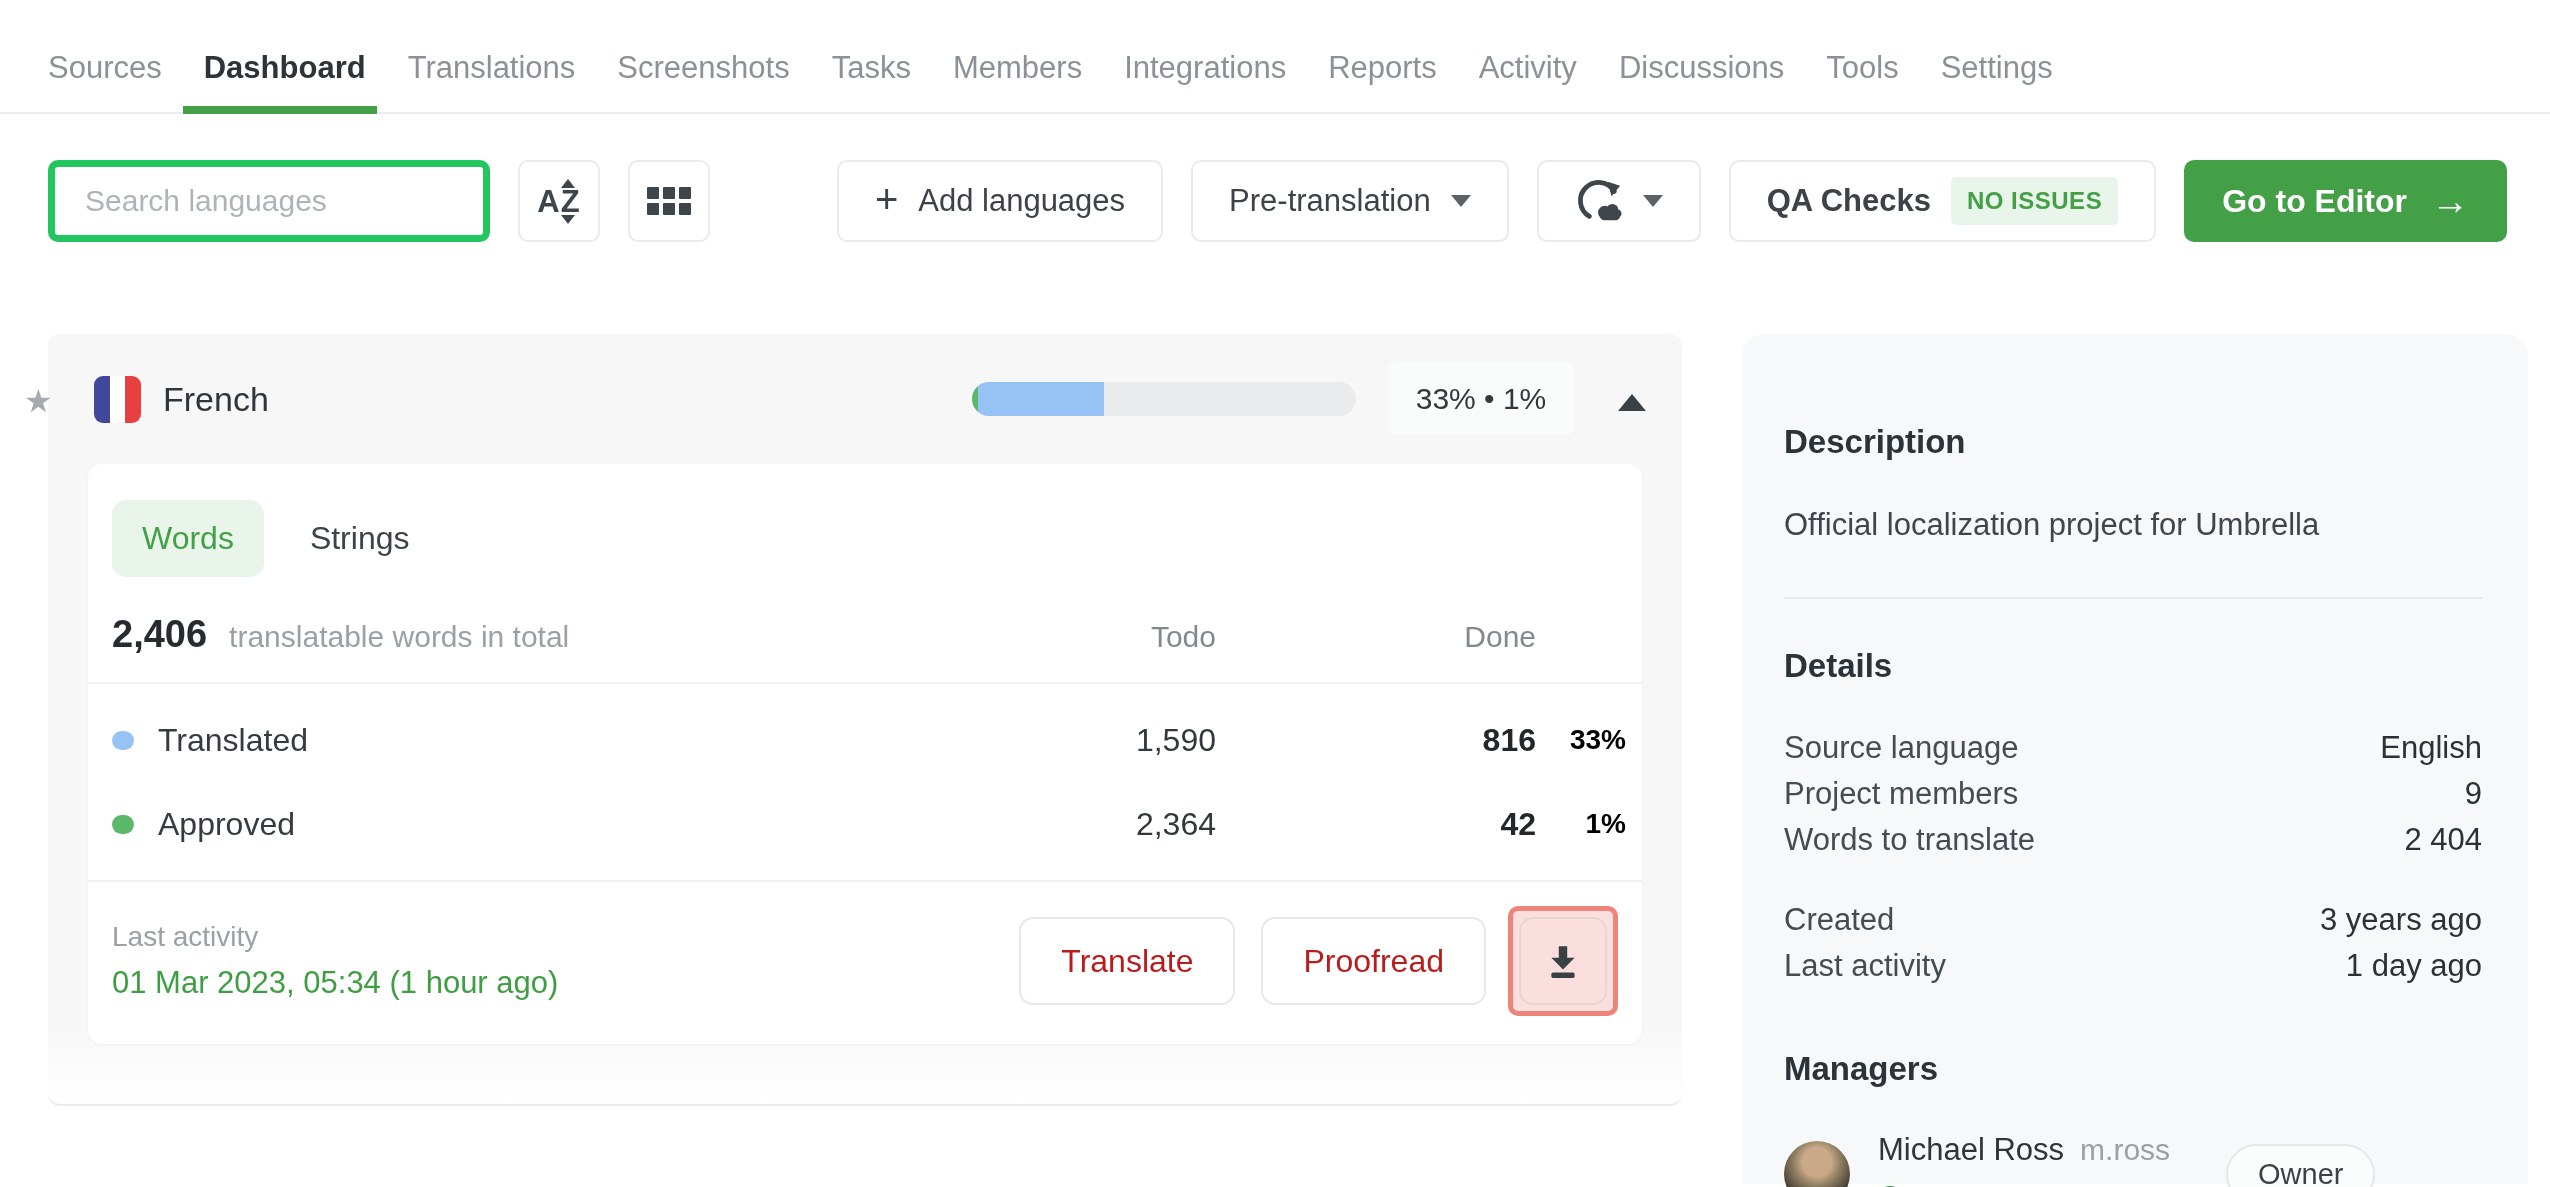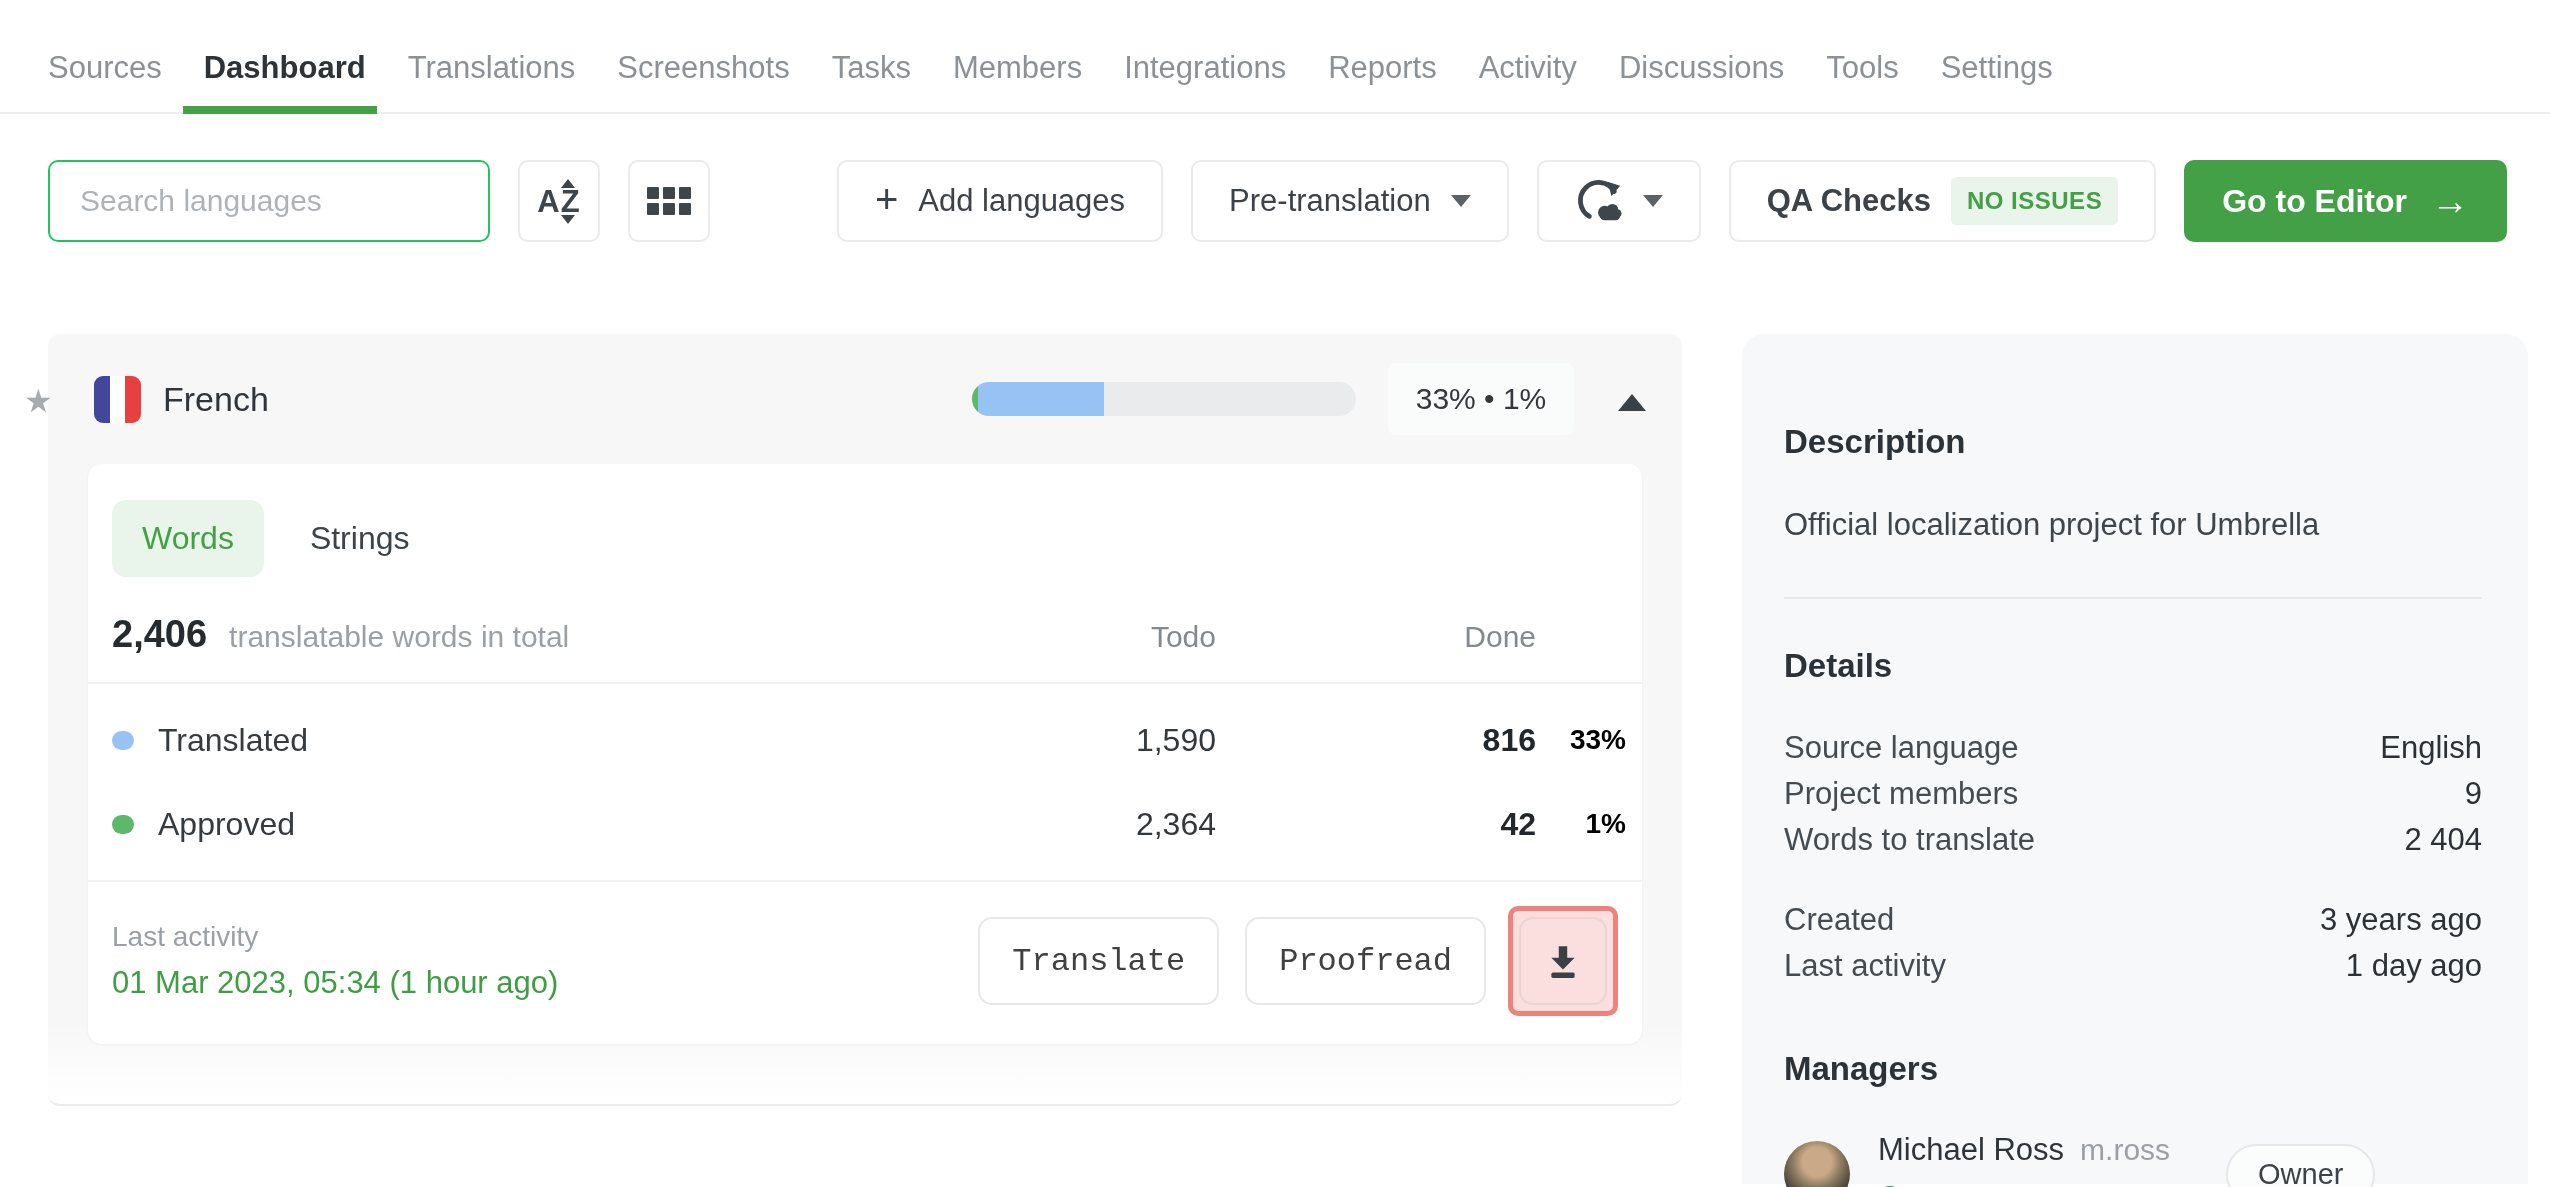--- a/index.html
+++ b/index.html
@@ -14,21 +14,21 @@
     font-family:"Liberation Sans","DejaVu Sans",sans-serif;color:#32373b;
   }
   
   .nav{display:flex;align-items:flex-end;padding:30px 48px 0 48px;border-bottom:2px solid #ebedee;}
   .nav-item{font-size:31px;color:#8b9196;padding:20px 21px 26px 21px;position:relative;white-space:nowrap;cursor:pointer;}
   .nav-item:first-child{padding-left:0;}
   .nav-item.active{color:#2d3337;font-weight:700;}
   .nav-item.active::after{content:"";position:absolute;left:0;right:10px;bottom:-2px;height:8px;background:var(--accent);}
   
   .toolbar{display:flex;align-items:center;padding:46px 43px 0 48px;gap:28px;}
-  .search-box{width:442px;height:82px;border:2px solid #22c55e;border-radius:10px;background:#fff;
+  .search-box{width:442px;height:82px;border:7px solid #22c55e;border-radius:10px;background:#fff;
     font-family:inherit;font-size:30px;color:#32373b;padding:0 30px;outline:none;}
   .search-box::placeholder{color:#aeb3b8;}
   .icon-btn{width:82px;height:82px;border:2px solid #e8eaec;border-radius:10px;background:#fff;
     display:flex;align-items:center;justify-content:center;cursor:pointer;}
   .az{position:relative;font-size:31px;font-weight:700;color:#3e464c;letter-spacing:1px;line-height:1;}
   .az::before{content:"";position:absolute;top:-14px;left:55%;border:7px solid transparent;border-bottom:9px solid #3e464c;}
   .az::after{content:"";position:absolute;bottom:-14px;left:55%;border:7px solid transparent;border-top:9px solid #3e464c;}
   .grid-glyph{display:grid;grid-template-columns:repeat(3,12px);grid-template-rows:repeat(2,12px);gap:4px;}
   .grid-glyph i{background:#3e464c;border-radius:1px;}
   .btn{height:82px;border:2px solid #e8eaec;border-radius:10px;background:#fff;display:flex;align-items:center;
@@ -78,22 +78,22 @@
   .dot.translated{background:var(--translated);}
   .dot.approved{background:var(--approved);}
   .row-label{flex:1;color:#353b40;}
   .v-todo{width:330px;text-align:right;color:#33383c;}
   .v-done{width:320px;text-align:right;font-weight:700;color:#22272b;}
   .v-pct{width:90px;text-align:right;font-size:28px;color:#000000;font-weight:bold;}
   .card-footer{display:flex;align-items:center;padding:24px 24px 28px 24px;}
   .activity{flex:1;}
   .activity-label{font-size:28px;color:#9aa0a5;margin-bottom:12px;}
   .activity-date{font-size:31px;color:#3f9e43;cursor:pointer;}
-  .fbtn{height:88px;border:2px solid #e6e8ea;border-radius:14px;background:#fff;font-family:Liberation Mono, monospace;
-    font-size:32px;color:#404040;padding:0 32px;margin-left:26px;cursor:pointer;}
+  .fbtn{height:88px;border:2px solid #e6e8ea;border-radius:14px;background:#fff;font-family:Liberation Sans, sans-serif;
+    font-size:32px;color:#b91c1c;padding:0 40px;margin-left:26px;cursor:pointer;}
   .download-wrap{margin-left:22px;border:5px solid var(--annotation);background:var(--annotation-fill);
     border-radius:10px;padding:6px;}
   .btn-download{width:88px;height:88px;border:2px solid #e9d4d4;border-radius:14px;background:transparent;
     display:flex;align-items:center;justify-content:center;cursor:pointer;}
   
   .sidebar{width:786px;margin-left:60px;height:850px;background:#f7f8f9;border-radius:22px 22px 0 0;
     padding:56px 46px 0 42px;}
   .section-title{font-size:33px;font-weight:700;color:#2c3338;}
   .desc-text{font-size:31px;color:#3f464b;margin-top:46px;}
   .side-divider{border:none;border-top:2px solid #e7e9ea;margin:54px 0 0 0;}

